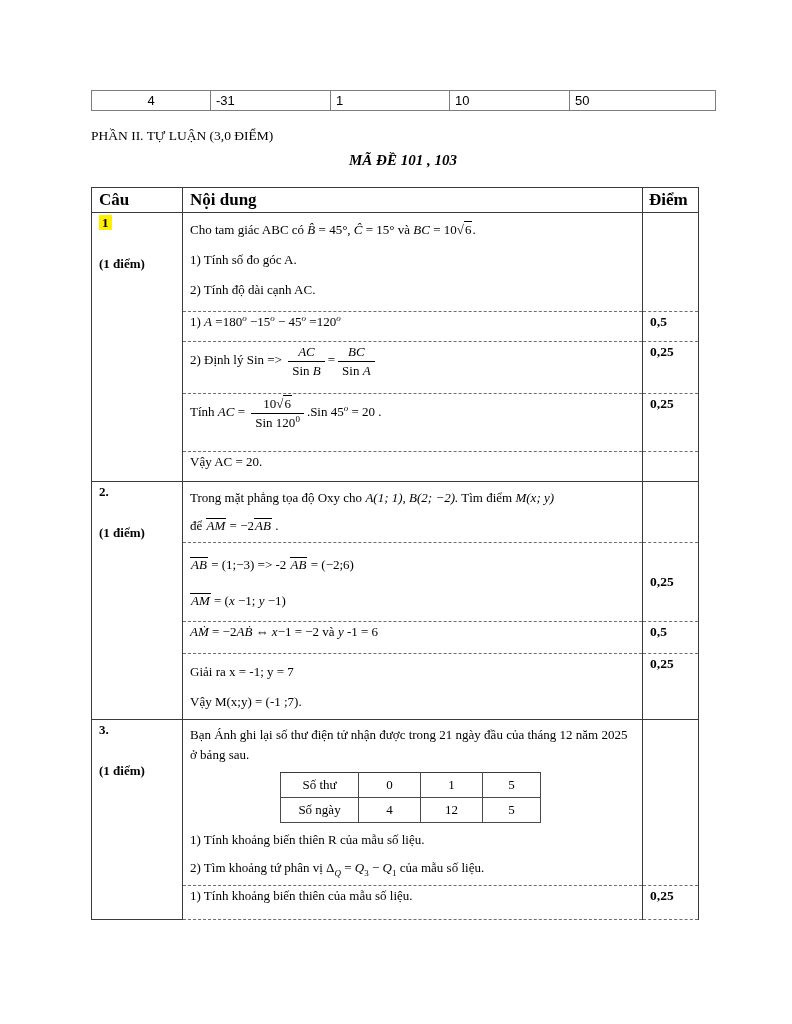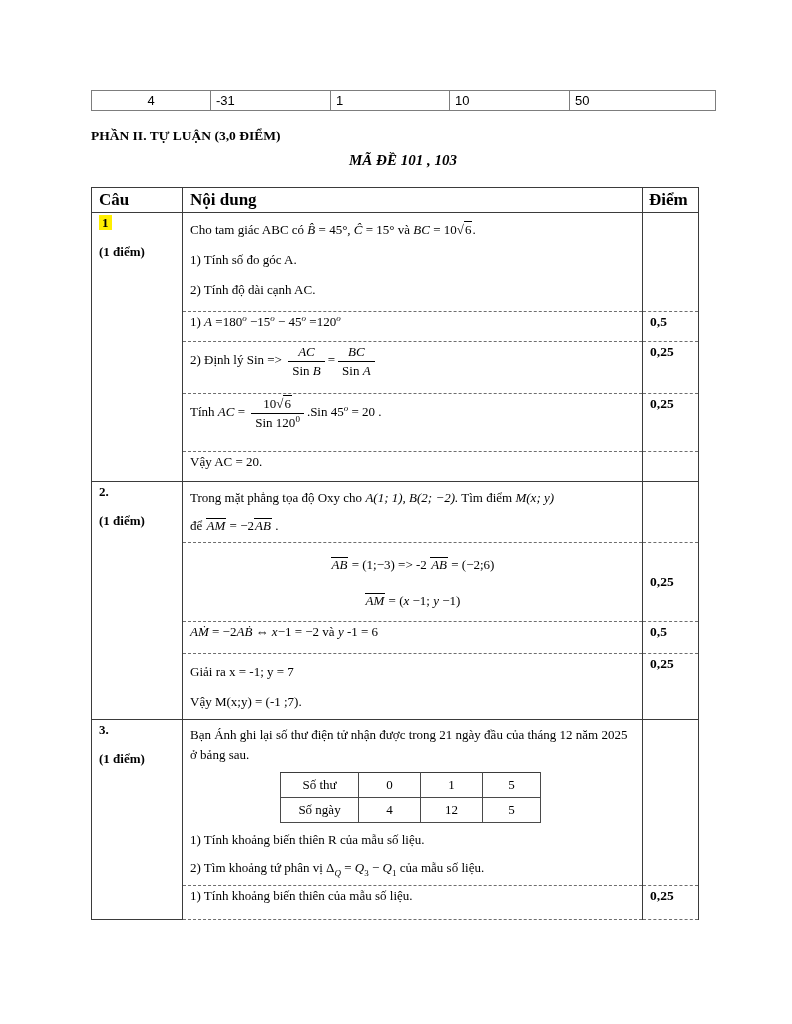--- a/index.html
+++ b/index.html
@@ -6,48 +6,48 @@
   .page{position:relative;width:792px;height:1024px;background:#ffffff;color:#000;
         font-family:"Liberation Serif", serif;overflow:hidden;}
 
   
   .top-table{position:absolute;left:91px;top:90px;width:624px;border-collapse:collapse;
              table-layout:fixed;font-family:"Liberation Sans", sans-serif;font-size:13px;}
   .top-table td{border:1px solid #7d7d7d;height:19px;padding:0 5px;overflow:hidden;}
   .top-table td.center{text-align:center;}
 
   
-  .section-heading{position:absolute;left:91px;top:128px;font-size:13.5px;font-weight:bold;}
+  .section-heading{position:absolute;left:91px;top:128px;font-size:13.5px;font-weight:normal;}
   .exam-code{position:absolute;left:91px;top:152px;width:624px;text-align:center;
              font-size:15px;font-weight:bold;font-style:italic;}
 
   
   .main-table{position:absolute;left:91px;top:187px;width:607px;border-collapse:collapse;
               table-layout:fixed;font-size:13px;border:1px solid #3b3b3b;border-bottom:none;}
   .main-table td{border-left:1px solid #3b3b3b;border-right:1px solid #3b3b3b;
                  padding:2px 7px;vertical-align:top;overflow:hidden;}
   tr.sep-solid td{border-top:1px solid #3b3b3b;}
   tr.sep-dash td{border-top:1px dashed #6e6e6e;}
   tr.last td{border-bottom:1px dashed #6e6e6e;}
   td.cau-q3{border-bottom:1px solid #3b3b3b;}
 
   .h24{height:24px}.h99{height:99px}.h30{height:30px}.h52{height:52px}.h58{height:58px}
   .h60{height:60px}.h78{height:78px}.h32{height:32px}.h62{height:62px}.h166{height:166px}.h34{height:34px}
 
   .hdr td{font-weight:bold;font-size:17px;vertical-align:middle;}
   .cau{font-weight:bold;padding-top:6px;}
-  .cau .pts{display:block;margin-top:13px;}
+  .cau .pts{display:block;margin-top:25px;}
   .hl{background:#ffef00;padding:0 3px;}
   .score{font-weight:bold;font-size:13.5px;vertical-align:top;padding:3px 5px 0 6px;}
   .vm{vertical-align:middle;}
 
   .l30{line-height:30px;}
   .l28{line-height:28px;}
   .l20{line-height:20px;}
-  .l36{line-height:36px;text-align:center;}
+  .l36{line-height:36px;}
 
   .it{font-style:italic;}
   .math{font-style:italic;}
   sup{font-size:9px;line-height:0;}
   sub{font-size:9px;line-height:0;}
   .vec{font-style:italic;display:inline-block;border-top:1px solid #000;padding:0 1px;line-height:1.15;}
   .rad{border-top:1px solid #000;padding:0 1px;}
 
   .frac{display:inline-block;vertical-align:middle;text-align:center;margin:0 3px;}
   .frac .num{display:block;padding:0 4px 1px;}

